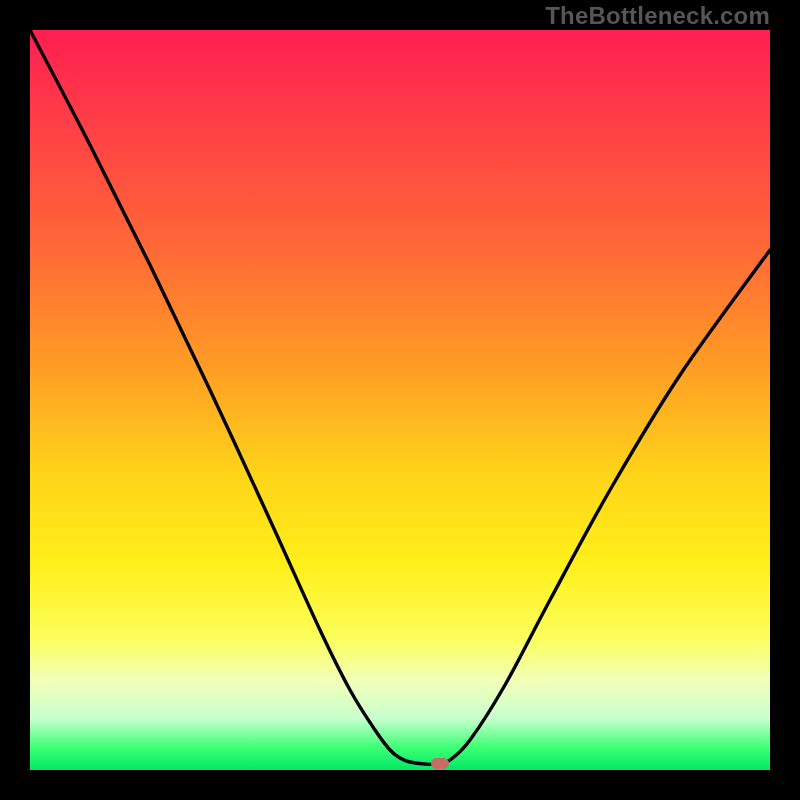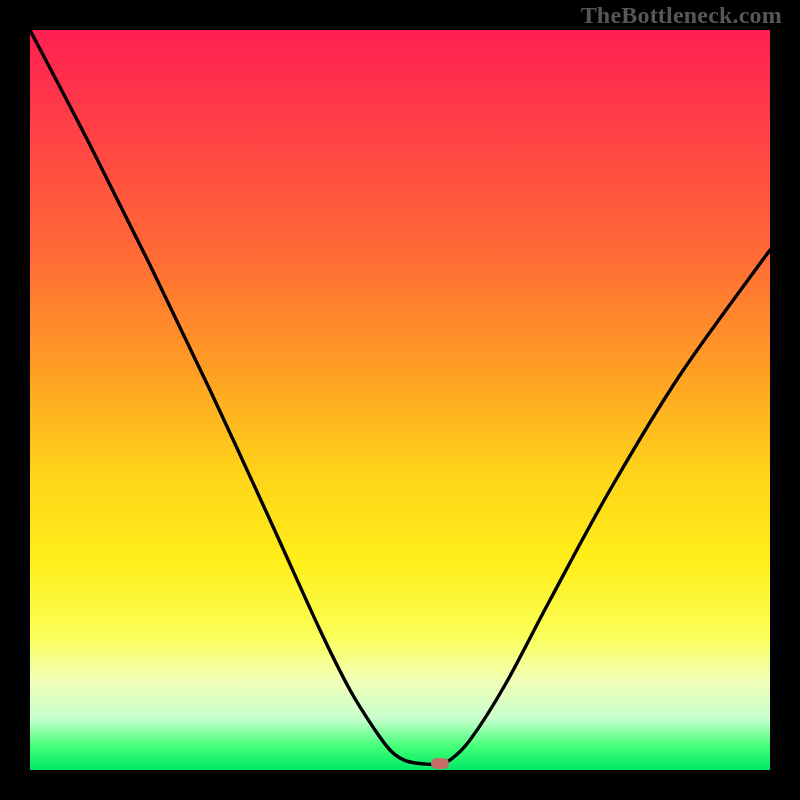--- a/index.html
+++ b/index.html
@@ -12,22 +12,22 @@
   }
   .frame {
     position: relative;
     width: 800px;
     height: 800px;
     background: #000;
   }
   .watermark {
     position: absolute;
     top: 2px;
-    right: 18px;
-    font-family: Liberation Serif, serif;
+    right: 30px;
+    font-family: Liberation Sans, sans-serif;
     font-size: 24px;
     font-weight: 600;
     color: #565656;
     letter-spacing: 0.2px;
     z-index: 5;
   }
   .plot {
     position: absolute;
     left: 30px;
     top: 30px;

